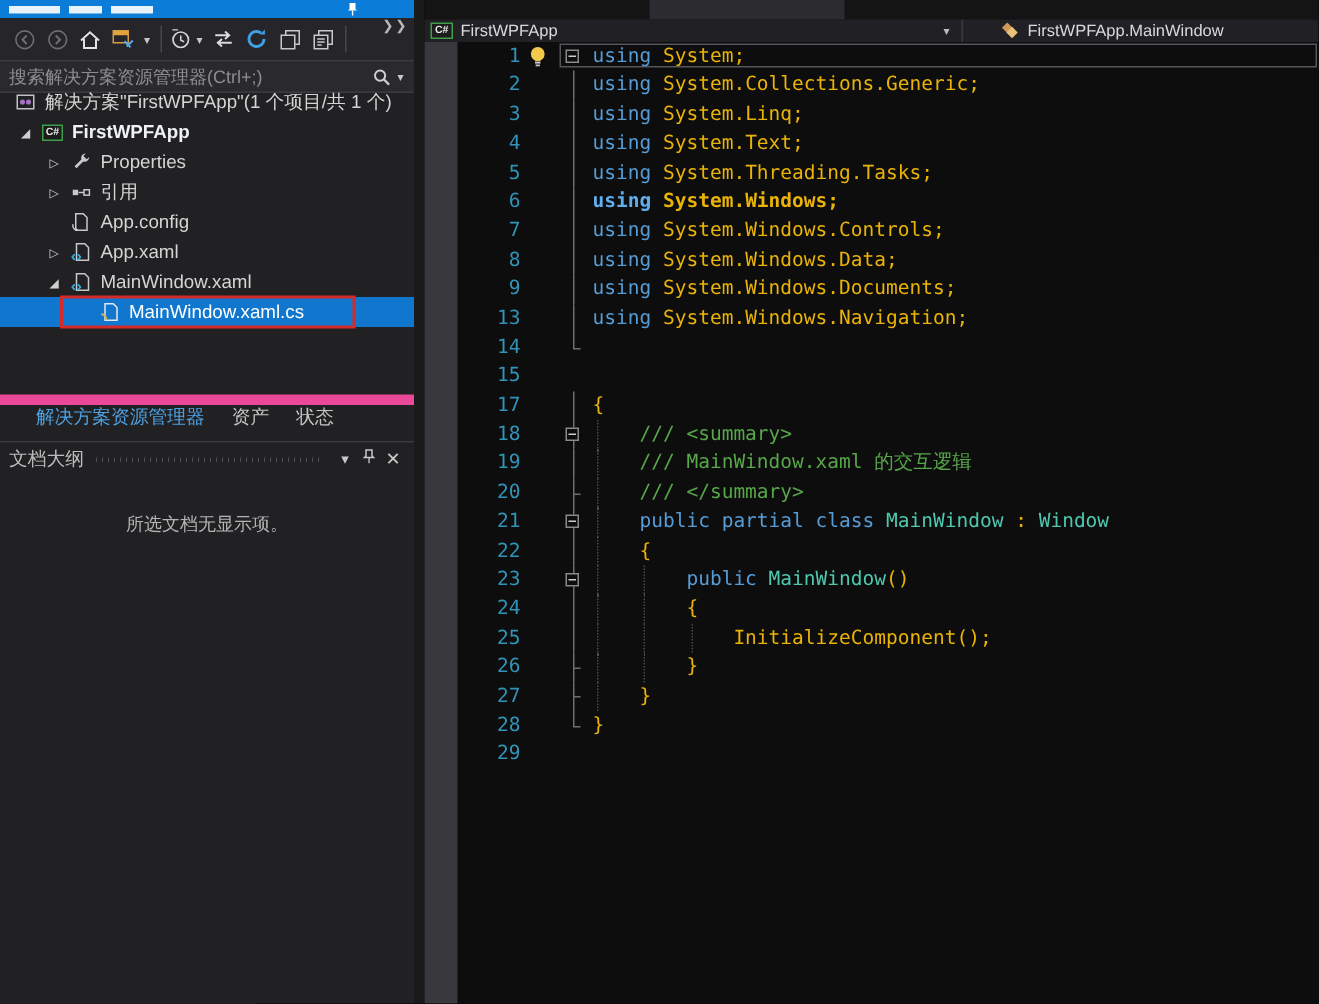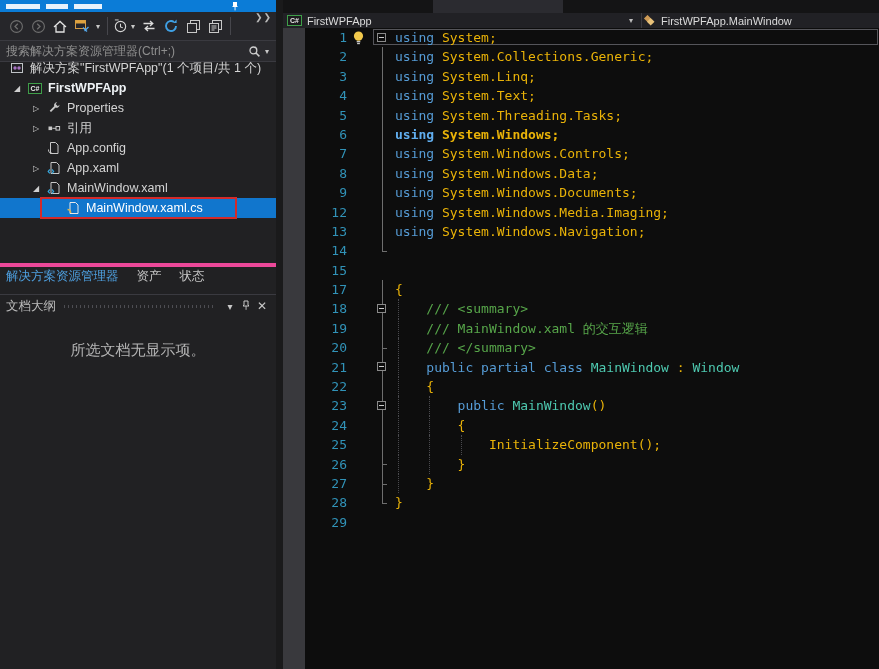--- a/index.html
+++ b/index.html
@@ -32,45 +32,45 @@
   .trow.sel { background:#1176cd; color:#ffffff; }
   .exp { width:18px; flex:none; font-size:8px; color:#cfcfcf; text-align:center; }
   .ticon { width:18px; height:16px; flex:none; display:flex; align-items:center; justify-content:center; }
   .tlabel { padding-left:4px; white-space:nowrap; }
   .tlabel.b { font-weight:bold; color:#eef2f5; }
   .csb { display:inline-block; font-size:7px; font-weight:bold; color:#e8e8e8; border:1px solid #3f9e49;
     padding:1px 2px; line-height:1; background:#1c1c1e; }
   .redbox { position:absolute; left:40px; top:-1px; width:197px; height:22px;
     border:2px solid #d42a2a; pointer-events:none; }
 
-  .tabsrow { position:absolute; left:0; top:263px; width:276px; height:23px; border-top:4px solid #ec4899;
-    display:flex; align-items:center; gap:18px; padding-left:6px; font-size:12.5px; background:#212123; }
+  .tabsrow { position:absolute; left:0; top:263px; width:276px; height:23px; border-top:7px solid #ec4899;
+    display:flex; align-items:center; gap:18px; padding-left:24px; font-size:12.5px; background:#212123; }
   .ptab { color:#c4c4c4; }
   .ptab.active { color:#4ea0e0; }
 
   .outhdr { position:absolute; left:0; top:294px; width:276px; height:23px; border-top:1px solid #3a3a40;
     display:flex; align-items:center; padding:0 6px; font-size:12.5px; color:#bdbdbd; background:#212123; }
   .grip { flex:1; height:3px; margin:0 8px;
     background-image:repeating-linear-gradient(90deg,#4d4d52 0 1px,transparent 1px 4px); }
   .outhdr .hbtn { width:16px; text-align:center; color:#c8c8c8; font-size:10px; }
   .outmsg { position:absolute; left:0; top:341px; width:276px; text-align:center;
-    font-size:15px; color:#b4b4b4; }
+    font-size:12px; color:#b4b4b4; }
 
   
   #split { position:absolute; left:276px; top:0; width:7px; height:669px; background:#1a1a1b; }
 
   
   #editor { position:absolute; left:283px; top:0; width:596px; height:669px; background:#0d0d0d; }
   .tabstrip { position:absolute; left:0; top:0; width:596px; height:13px; background:#141415; }
   .tabfrag { position:absolute; left:150px; top:0; width:130px; height:13px; background:#2b2b30; }
   .navbar { position:absolute; left:0; top:13px; width:596px; height:15px; background:#212125;
     display:flex; align-items:center; font-size:11px; color:#dadada; }
   .ndrop { display:flex; align-items:center; height:15px; }
   .ndrop.leftd { width:358px; padding-left:4px; }
-  .ndrop.rightd { flex:1; padding-left:0; border-left:1px solid #3a3a40; }
+  .ndrop.rightd { flex:1; padding-left:24px; border-left:1px solid #3a3a40; }
   .ndrop .lbl { padding-left:5px; white-space:nowrap; }
   .ndrop .dcaret { margin-left:auto; margin-right:8px; color:#bdbdbd; font-size:8px; }
 
   #code { position:absolute; left:0; top:28px; width:596px; height:641px; }
   .gutterstrip { position:absolute; left:0; top:0; width:22px; height:641px; background:#39393d; }
   .crow { position:relative; display:flex; height:19.4px; padding-left:22px; align-items:stretch;
     font-family:"DejaVu Sans Mono", monospace; font-size:13px; line-height:19.4px; }
   .lnum { width:42px; flex:none; text-align:right; color:#3193b8; }
   .bslot { width:26px; flex:none; position:relative; }
   .m { width:20px; flex:none; position:relative; }
@@ -391,28 +391,20 @@
         </div>
         <div class="crow">
           <span class="lnum">9</span>
           <span class="bslot"></span>
           <span class="m">
             <span class="vline"></span>
           </span>
           <span class="codecell"><span class="k">using</span><span class="p"> System.Windows.Documents;</span></span>
         </div>
         <div class="crow">
-          <span class="lnum">12</span>
-          <span class="bslot"></span>
-          <span class="m">
-            <span class="vline"></span>
-          </span>
-          <span class="codecell"><span class="k">using</span><span class="p"> System.Windows.Media.Imaging;</span></span>
-        </div>
-        <div class="crow">
           <span class="lnum">13</span>
           <span class="bslot"></span>
           <span class="m">
             <span class="vline"></span>
           </span>
           <span class="codecell"><span class="k">using</span><span class="p"> System.Windows.Navigation;</span></span>
         </div>
         <div class="crow">
           <span class="lnum">14</span>
           <span class="bslot"></span>

